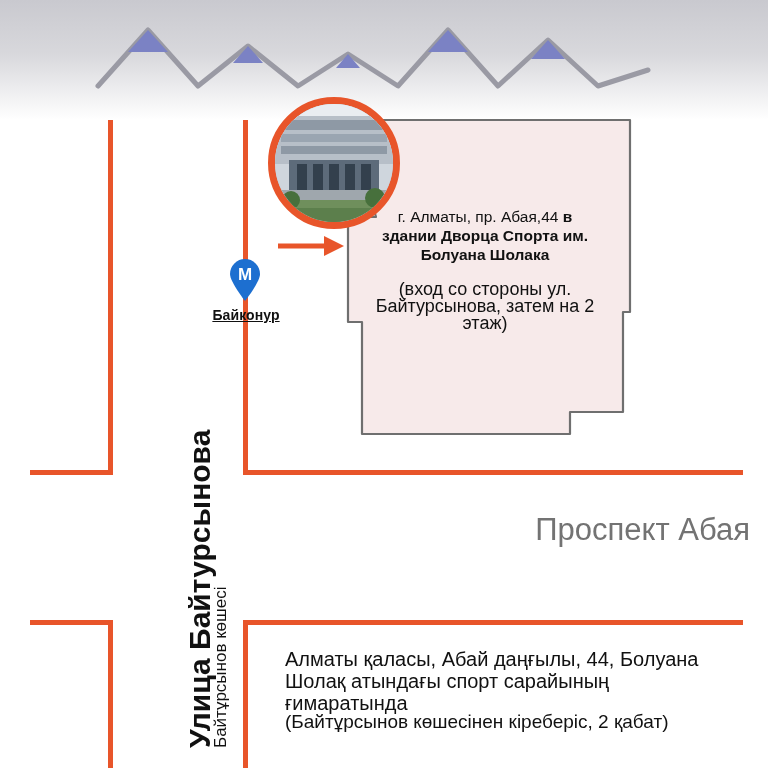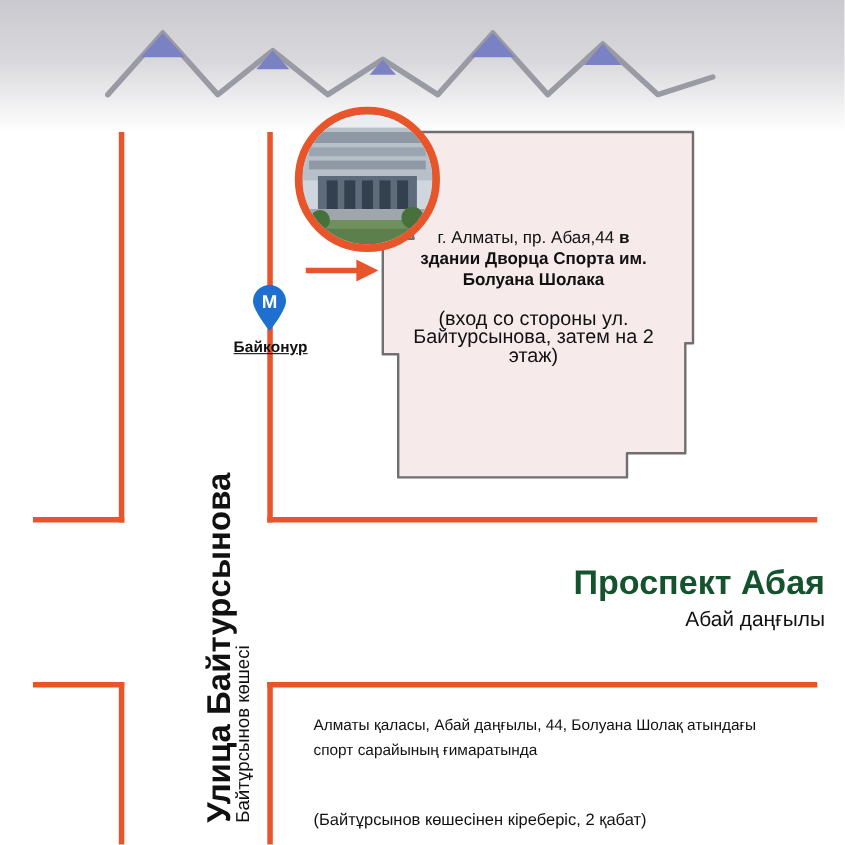--- a/index.html
+++ b/index.html
@@ -101,22 +101,22 @@
     line-height: 17px;
     color: #111;
   }
 
   .ave-title {
     position: absolute;
     left: 300px; top: 512px;
     width: 450px;
     text-align: right;
     font-size: 31px;
-    font-weight: 700;
-    color: #14532d;
+    font-weight: 400;
+    color: #737373;
   }
   .ave-sub {
     position: absolute;
     left: 300px; top: 553px;
     width: 450px;
     text-align: right;
     font-size: 19px;
     color: #111;
   }
 
@@ -138,29 +138,29 @@
     transform: rotate(-90deg);
     font-size: 17px;
     font-weight: 400;
   }
 
   
   .kz-addr {
     position: absolute;
     left: 285px; top: 648px;
     width: 420px;
-    font-size: 14px;
+    font-size: 20px;
     line-height: 22px;
     color: #111;
   }
   .kz-note {
     position: absolute;
-    left: 285px; top: 736px;
+    left: 285px; top: 712px;
     width: 440px;
-    font-size: 15px;
+    font-size: 19px;
     line-height: 20px;
     color: #111;
   }
 </style>
 </head>
 <body>
 
 <div id="page">
 
   <div class="sky"></div>
@@ -220,21 +220,20 @@
       <rect x="86" y="60" width="10" height="26" fill="#33404d"></rect>
       <rect x="0" y="86" width="118" height="12" fill="#9fa7ad"></rect>
       <rect x="0" y="96" width="118" height="22" fill="#6f8f5c"></rect>
       <rect x="0" y="104" width="118" height="14" fill="#5c7f4c"></rect>
       <circle cx="16" cy="96" r="9" fill="#47703c"></circle>
       <circle cx="100" cy="94" r="10" fill="#47703c"></circle>
     </svg>
   </div>
 
   <div class="ave-title">Проспект Абая</div>
-  <div class="ave-sub">Абай даңғылы</div>
 
   <div class="street-vert street-vert-main">Улица Байтурсынова</div>
   <div class="street-vert street-vert-sub">Байтұрсынов көшесі</div>
 
   <div class="kz-addr">Алматы қаласы, Абай даңғылы, 44, Болуана Шолақ атындағы спорт сарайының ғимаратында</div>
   <div class="kz-note">(Байтұрсынов көшесінен кіреберіс, 2 қабат)</div>
 
 </div>
 
 </body></html>

